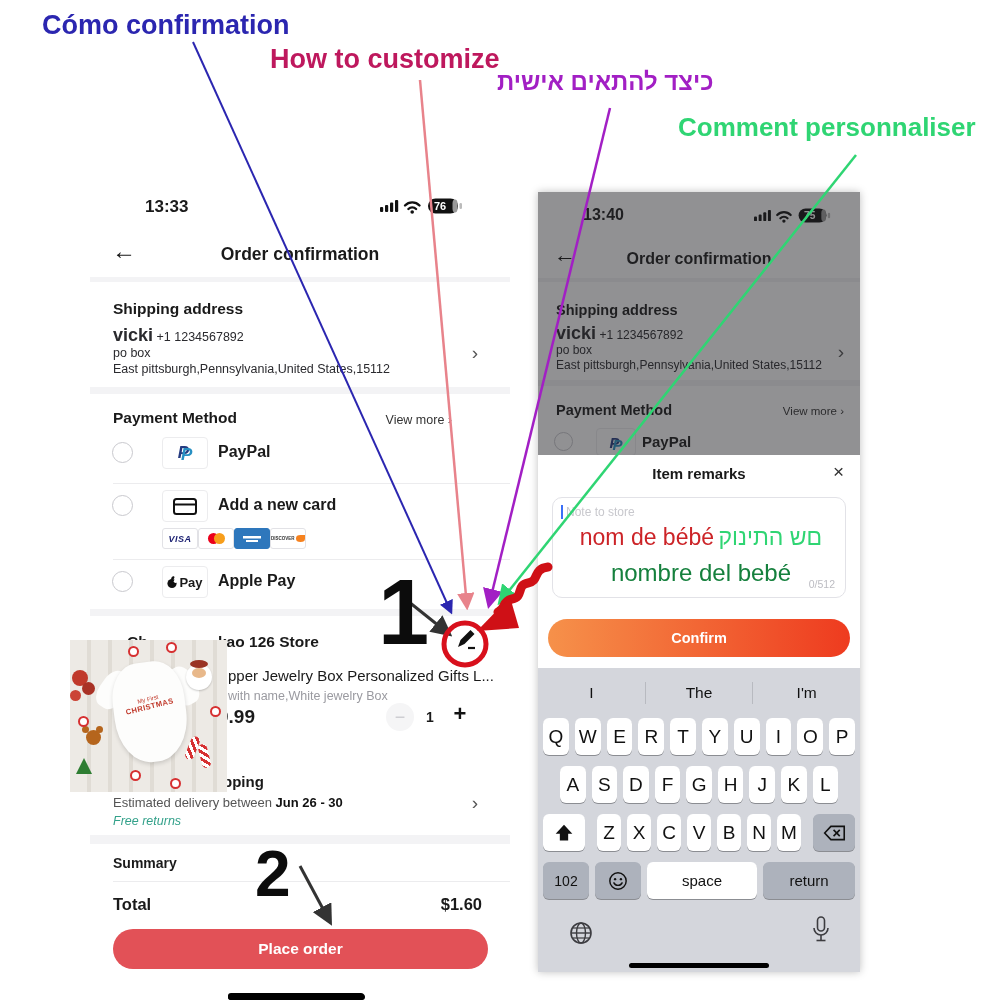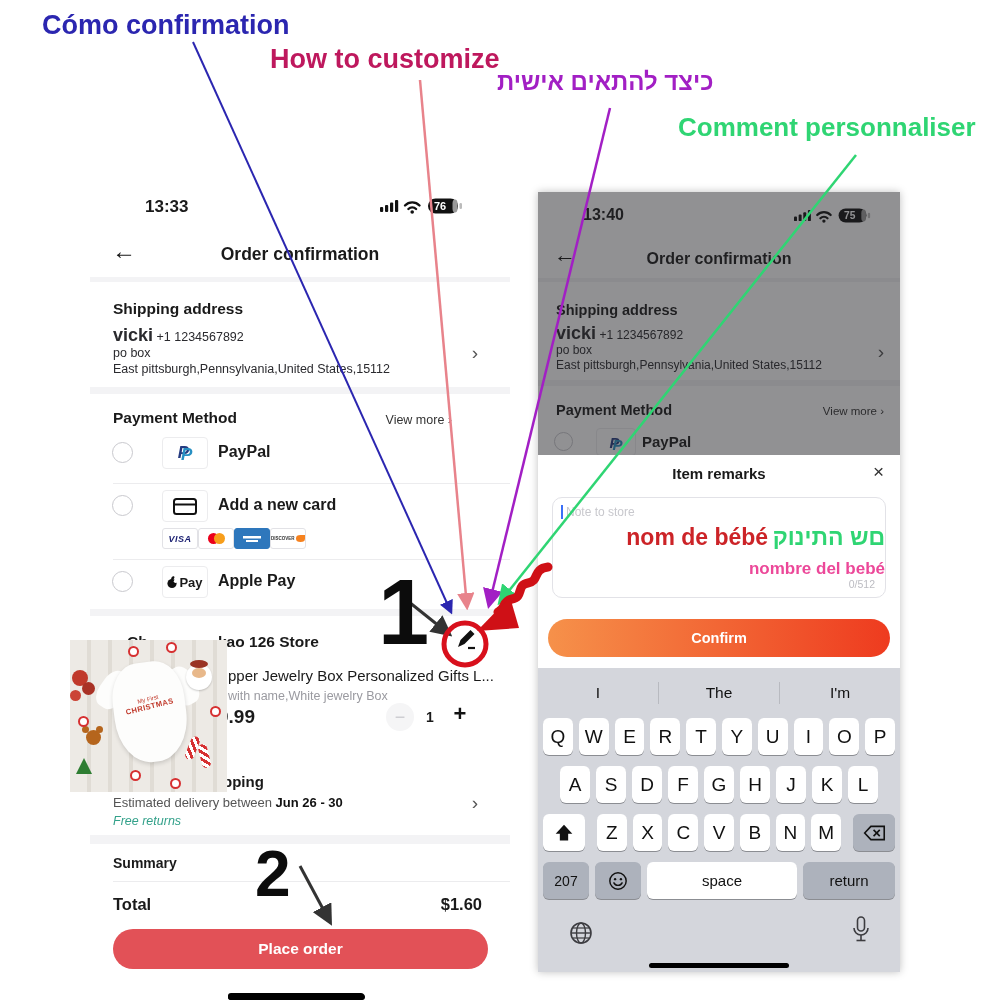--- a/index.html
+++ b/index.html
@@ -12,21 +12,21 @@
   .ann-en{left:270px;top:44px;font-size:27px;color:#be185d;}
   .ann-he{left:497px;top:68px;font-size:24px;color:#a21fc4;unicode-bidi:bidi-override;direction:ltr;}
   .ann-fr{left:678px;top:112px;font-size:26px;color:#2fd573;}
   .bignum{position:absolute;font-weight:800;color:#0c0c0c;z-index:46;line-height:1;}
   .num1{left:378px;top:566px;font-size:92px;}
   .num2{left:255px;top:842px;font-size:64px;}
   #ann-layer{position:absolute;left:0;top:0;z-index:45;pointer-events:none;}
   
   .phone{position:absolute;background:#fff;overflow:hidden;z-index:10;}
   #phone-left{left:90px;top:185px;width:420px;height:815px;}
-  #phone-right{left:538px;top:192px;width:362px;height:780px;box-shadow:0 0 8px rgba(0,0,0,.25);}
+  #phone-right{left:538px;top:192px;width:322px;height:780px;box-shadow:0 0 8px rgba(0,0,0,.25);}
   .time{position:absolute;font-weight:bold;}
   .band{position:absolute;left:0;right:0;background:#f3f3f5;}
   .hline{position:absolute;right:0;height:1px;background:#ececee;}
   .backarrow{position:absolute;font-size:24px;color:#111;line-height:1;}
   .ptitle{position:absolute;left:0;right:0;text-align:center;font-weight:bold;}
   .sechead{position:absolute;font-weight:bold;font-size:15.5px;}
   .addr{position:absolute;font-size:12.5px;line-height:16px;color:#2a2a2e;}
   .addr b{font-size:18px;}
   .chev{position:absolute;font-size:19px;color:#555;line-height:1;}
   .viewmore{position:absolute;font-size:12.5px;color:#333;}
@@ -67,24 +67,24 @@
   .minicandy{position:absolute;width:7px;height:7px;border-radius:50%;background:#fff;border:2px solid #d63031;}
   
   .dimmable{position:absolute;left:0;right:0;top:0;height:263px;}
   .dimover{position:absolute;left:0;right:0;top:0;height:263px;background:rgba(35,35,40,.5);z-index:2;}
   .modal{position:absolute;left:0;right:0;top:263px;height:213px;background:#fff;border-radius:14px 14px 0 0;z-index:3;}
   .mtitle{position:absolute;left:0;right:0;top:10px;text-align:center;font-weight:bold;font-size:15px;}
   .mclose{position:absolute;right:16px;top:6px;font-size:19px;color:#333;}
   .remarkbox{position:absolute;left:14px;right:14px;top:42px;height:99px;border:1.5px solid #e2e2e7;border-radius:10px;background:#fff;}
   .cursorbar{position:absolute;left:8px;top:7px;width:2px;height:14px;background:#3a6ff7;}
   .pholder{position:absolute;left:13px;top:7px;font-size:12px;color:#c8c8cd;}
-  .hintline{position:absolute;left:4px;right:0;text-align:right;font-weight:700;white-space:nowrap;}
+  .hintline{position:absolute;left:4px;right:0;text-align:center;font-weight:400;white-space:nowrap;}
   .hint-red{color:#cc2327;font-size:23px;}
   .hint-green{color:#2fd573;font-size:23px;unicode-bidi:bidi-override;direction:ltr;}
-  .hint-blue{color:#ec4899;font-size:17px;}
+  .hint-blue{color:#15803d;font-size:24px;}
   .counter{position:absolute;right:10px;bottom:7px;font-size:10.5px;color:#bcbcc2;}
   .confirm{position:absolute;left:10px;right:10px;top:164px;height:38px;border-radius:19px;
            background:linear-gradient(90deg,#f6914a,#ee3b1f);color:#fff;font-weight:bold;font-size:14.5px;
            text-align:center;line-height:38px;}
   .keyboard{position:absolute;left:0;right:0;top:476px;height:304px;background:#d4d6dc;z-index:3;}
   .suggest{position:absolute;left:0;right:0;top:6px;height:38px;display:flex;align-items:center;}
   .sug{flex:1;text-align:center;font-size:15.5px;color:#111;}
   .sugdiv{width:1px;height:22px;background:#b8bac0;}
   .krow{position:absolute;left:5px;right:5px;height:37px;display:flex;gap:6px;}
   .key{flex:1;background:#fff;border-radius:6px;box-shadow:0 1px 0 #8b8d92;
@@ -390,21 +390,21 @@
       <div class="key" style="margin-right:6px;">M</div>
       <div class="key gray fixed42">
           <svg width="24" height="18" viewBox="0 0 27 20">
             <polygon points="3,10 10,2.5 25,2.5 25,17.5 10,17.5" fill="none" stroke="#111" stroke-width="1.8"></polygon>
             <line x1="13" y1="6.5" x2="20" y2="13.5" stroke="#111" stroke-width="1.8"></line>
             <line x1="20" y1="6.5" x2="13" y2="13.5" stroke="#111" stroke-width="1.8"></line>
           </svg>
         </div>
     </div>
     <div class="krow" style="top:194px;">
-      <div class="key gray fixed46" style="font-size:14px;">207</div>
+      <div class="key gray fixed46" style="font-size:14px;">102</div>
       <div class="key gray fixed46">
           <svg width="20" height="20" viewBox="0 0 22 22">
             <circle cx="11" cy="11" r="9" fill="none" stroke="#111" stroke-width="1.6"></circle>
             <circle cx="7.8" cy="9" r="1.3" fill="#111"></circle>
             <circle cx="14.2" cy="9" r="1.3" fill="#111"></circle>
             <path d="M6.5,13 a5,5 0 0 0 9,0" fill="none" stroke="#111" stroke-width="1.6" stroke-linecap="round"></path>
           </svg>
         </div>
       <div class="key spacek">space</div>
       <div class="key gray fixed92">return</div>

